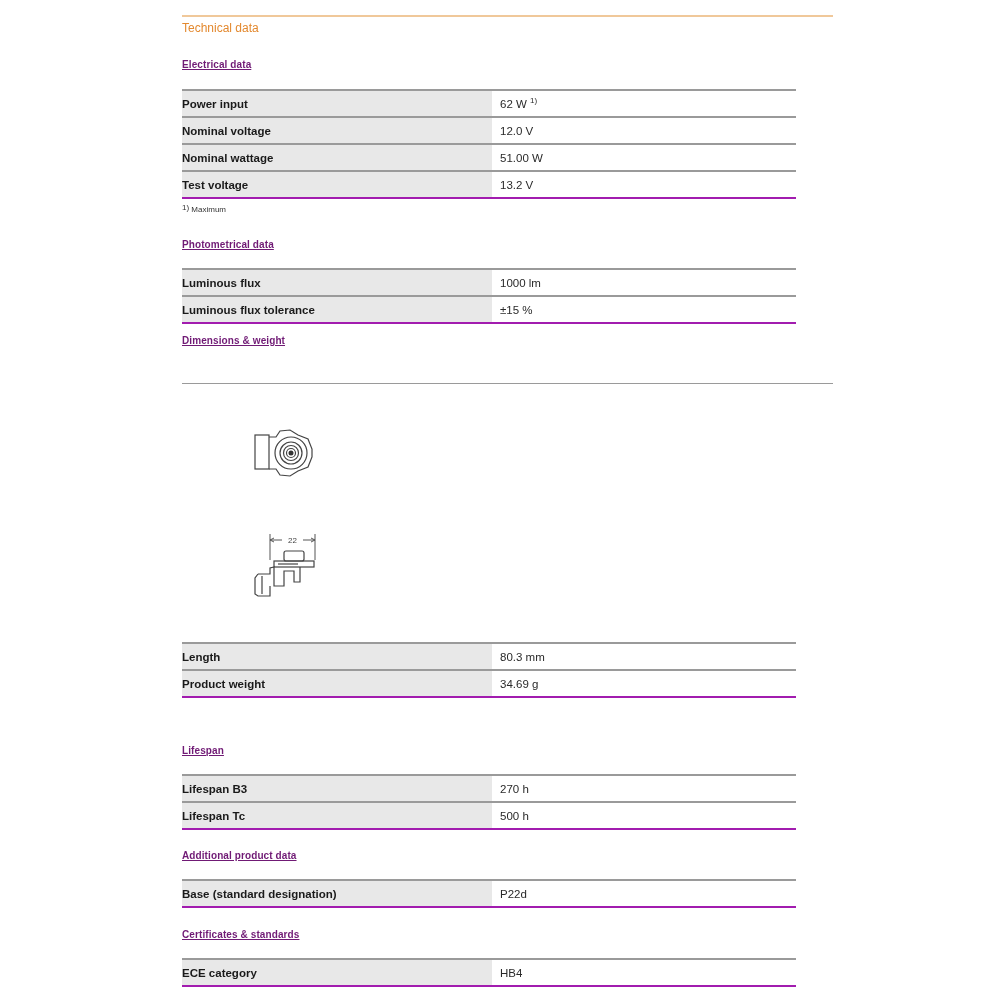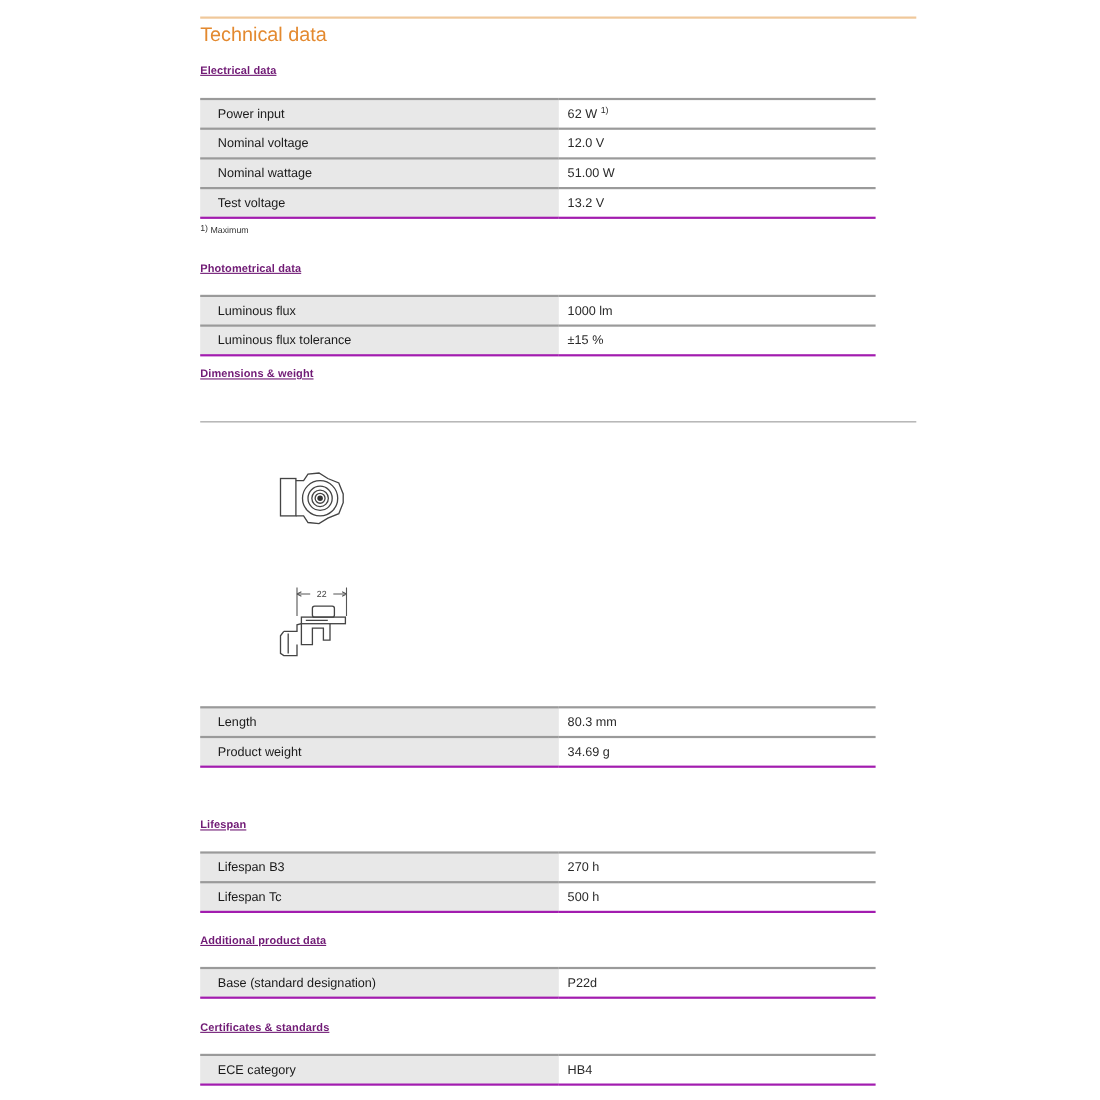--- a/index.html
+++ b/index.html
@@ -1,24 +1,24 @@
 <!DOCTYPE html>
 <html><head>
 <meta charset="utf-8">
 <style>
   html, body { margin: 0; padding: 0; background: #ffffff; }
   body { width: 1000px; height: 1000px; position: relative; overflow: hidden;
          font-family: "Liberation Sans", sans-serif; color: #1a1a1a; }
   .top-rule { position: absolute; left: 182px; top: 15px; width: 651px; height: 2px; background: #f0c89a; }
-  .kicker { position: absolute; left: 182px; top: 21px; font-size: 18px; color: #e3892f; }
+  .kicker { position: absolute; left: 182px; top: 21px; font-size: 12px; color: #e3892f; }
   .h2 { position: absolute; left: 182px; font-size: 10px; font-weight: bold; color: #701a75; letter-spacing: 0.1px; text-decoration: underline; }
   table.spec { position: absolute; left: 182px; width: 614px; border-collapse: collapse; }
   table.spec td { height: 25px; padding: 0; font-size: 11.5px; border-top: 2px solid #9a9a9a; }
   table.spec tr:last-child td { border-bottom: 2px solid #a21caf; }
-  table.spec td.k { width: 310px; background: #e8e8e8; font-weight: normal; padding-left: 16px; }
+  table.spec td.k { width: 310px; background: #e8e8e8; font-weight: bold; padding-left: 0; }
   table.spec td.v { padding-left: 8px; color: #2a2a2a; }
   sup { font-size: 8px; vertical-align: top; position: relative; top: -2px; }
   .footnote { position: absolute; left: 182px; top: 205px; font-size: 8px; color: #333; }
   .footnote .fn-sup { font-size: 8px; position: relative; top: -2px; }
   .dim-rule { position: absolute; left: 182px; top: 383px; width: 651px; height: 1px; background: #9a9a9a; }
   .drawing { position: absolute; }
 </style>
 </head>
 <body>
 

